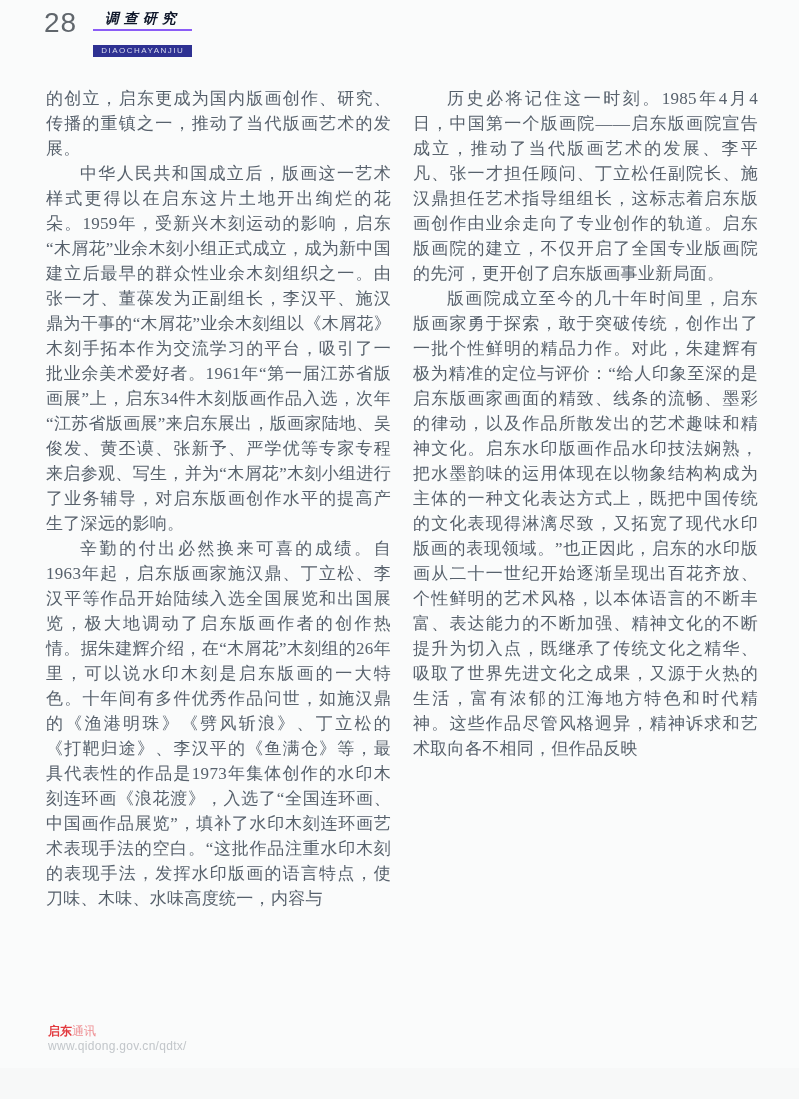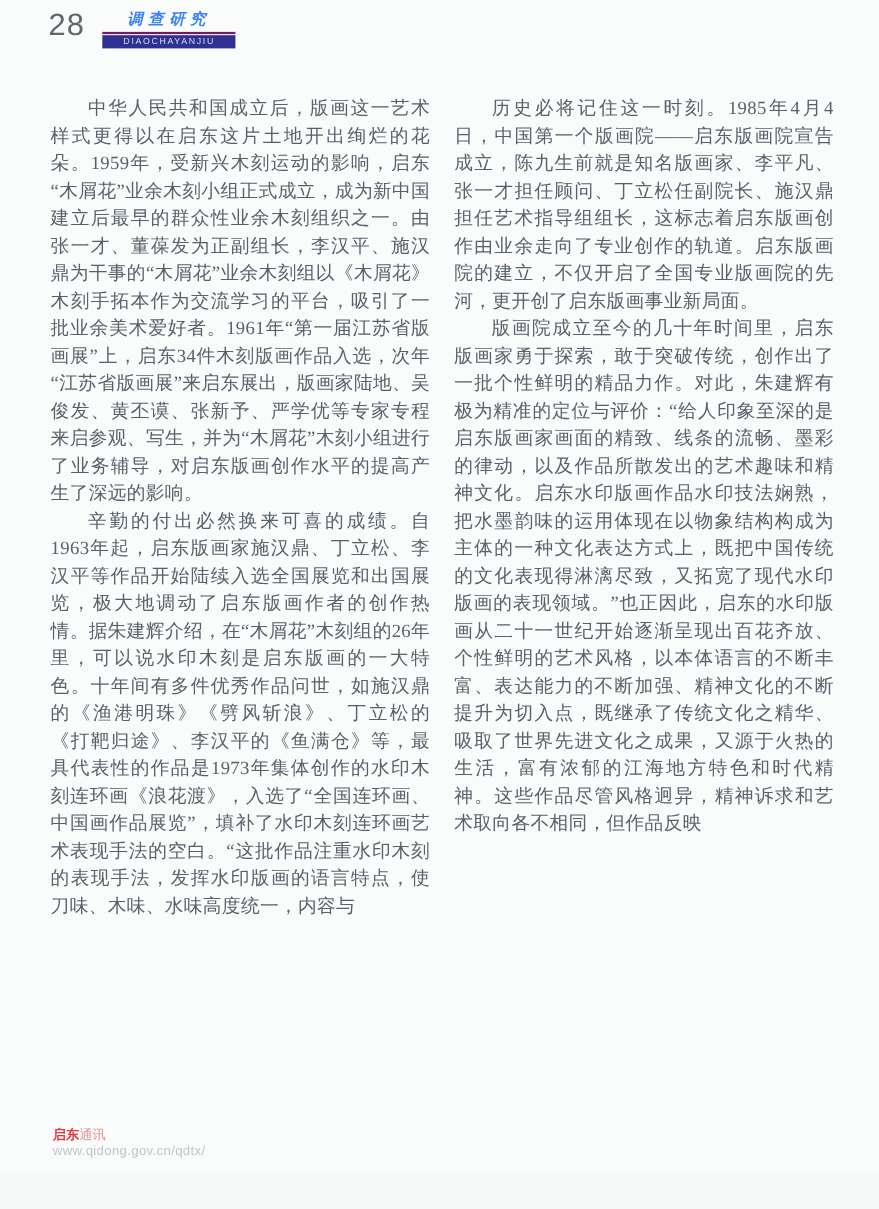--- a/index.html
+++ b/index.html
@@ -18,30 +18,30 @@
     position:absolute;top:8px;left:44px;
     display:flex;align-items:flex-start;
   }
   .page-num{
     font-family:"Liberation Sans","DejaVu Sans",sans-serif;
     font-size:28px;line-height:30px;color:#60666c;
     letter-spacing:1px;
   }
   .logo{margin-left:16px;margin-top:3px;display:inline-block;}
   .logo-cn{
-    font-size:14px;line-height:16px;color:#3b82f6;
+    font-size:14px;line-height:16px;color:#0f172a;
     font-weight:bold;font-style:italic;letter-spacing:5px;
     text-align:center;padding:0 4px 2px 4px;
-    border-bottom:2px solid #701a75;
+    border-bottom:2px solid #8b5cf6;
   }
   .logo-bar{
-    margin-top:1px;background:#2e3192;color:#d9dcef;
+    margin-top:14px;background:#2e3192;color:#d9dcef;
     font-family:"Liberation Sans","DejaVu Sans",sans-serif;
     font-size:8px;line-height:12px;letter-spacing:1.5px;
-    text-align:left;padding:0 19px;
+    text-align:left;padding:0 8px;
   }
   
   .columns{
     position:absolute;top:86px;left:46px;
     display:flex;gap:22px;
   }
   .col{width:345px;}
   .para{
     margin:0;
     font-size:17px;line-height:25px;
@@ -71,25 +71,26 @@
   <div class="header">
     <span class="page-num">28</span>
     <div class="logo">
       <div class="logo-cn">调查研究</div>
       <div class="logo-bar">DIAOCHAYANJIU</div>
     </div>
   </div>
 
   <div class="columns">
     <div class="col">
+        <p class="para">的创立，启东更成为国内版画创作、研究、传播的重镇之一，推动了当代版画艺术的发展。</p>
         <p class="para indent">中华人民共和国成立后，版画这一艺术样式更得以在启东这片土地开出绚烂的花朵。1959年，受新兴木刻运动的影响，启东“木屑花”业余木刻小组正式成立，成为新中国建立后最早的群众性业余木刻组织之一。由张一才、董葆发为正副组长，李汉平、施汉鼎为干事的“木屑花”业余木刻组以《木屑花》木刻手拓本作为交流学习的平台，吸引了一批业余美术爱好者。1961年“第一届江苏省版画展”上，启东34件木刻版画作品入选，次年“江苏省版画展”来启东展出，版画家陆地、吴俊发、黄丕谟、张新予、严学优等专家专程来启参观、写生，并为“木屑花”木刻小组进行了业务辅导，对启东版画创作水平的提高产生了深远的影响。</p>
         <p class="para indent">辛勤的付出必然换来可喜的成绩。自1963年起，启东版画家施汉鼎、丁立松、李汉平等作品开始陆续入选全国展览和出国展览，极大地调动了启东版画作者的创作热情。据朱建辉介绍，在“木屑花”木刻组的26年里，可以说水印木刻是启东版画的一大特色。十年间有多件优秀作品问世，如施汉鼎的《渔港明珠》《劈风斩浪》、丁立松的《打靶归途》、李汉平的《鱼满仓》等，最具代表性的作品是1973年集体创作的水印木刻连环画《浪花渡》，入选了“全国连环画、中国画作品展览”，填补了水印木刻连环画艺术表现手法的空白。“这批作品注重水印木刻的表现手法，发挥水印版画的语言特点，使刀味、木味、水味高度统一，内容与</p>
       </div>
     <div class="col">
-        <p class="para indent">历史必将记住这一时刻。1985年4月4日，中国第一个版画院——启东版画院宣告成立，陈九生前就是知名版画家、李平凡、张一才担任顾问、丁立松任副院长、施汉鼎担任艺术指导组组长，这标志着启东版画创作由业余走向了专业创作的轨道。启东版画院的建立，不仅开启了全国专业版画院的先河，更开创了启东版画事业新局面。</p>
+        <p class="para indent">历史必将记住这一时刻。1985年4月4日，中国第一个版画院——启东版画院宣告成立，推动了当代版画艺术的发展、李平凡、张一才担任顾问、丁立松任副院长、施汉鼎担任艺术指导组组长，这标志着启东版画创作由业余走向了专业创作的轨道。启东版画院的建立，不仅开启了全国专业版画院的先河，更开创了启东版画事业新局面。</p>
         <p class="para indent">版画院成立至今的几十年时间里，启东版画家勇于探索，敢于突破传统，创作出了一批个性鲜明的精品力作。对此，朱建辉有极为精准的定位与评价：“给人印象至深的是启东版画家画面的精致、线条的流畅、墨彩的律动，以及作品所散发出的艺术趣味和精神文化。启东水印版画作品水印技法娴熟，把水墨韵味的运用体现在以物象结构构成为主体的一种文化表达方式上，既把中国传统的文化表现得淋漓尽致，又拓宽了现代水印版画的表现领域。”也正因此，启东的水印版画从二十一世纪开始逐渐呈现出百花齐放、个性鲜明的艺术风格，以本体语言的不断丰富、表达能力的不断加强、精神文化的不断提升为切入点，既继承了传统文化之精华、吸取了世界先进文化之成果，又源于火热的生活，富有浓郁的江海地方特色和时代精神。这些作品尽管风格迥异，精神诉求和艺术取向各不相同，但作品反映</p>
       </div>
   </div>
 
   <div class="footer">
     <div class="brand">
       <span class="brand-strong">启东</span><span class="brand-light">通讯</span>
     </div>
     <div class="footer-url">www.qidong.gov.cn/qdtx/</div>
   </div>

